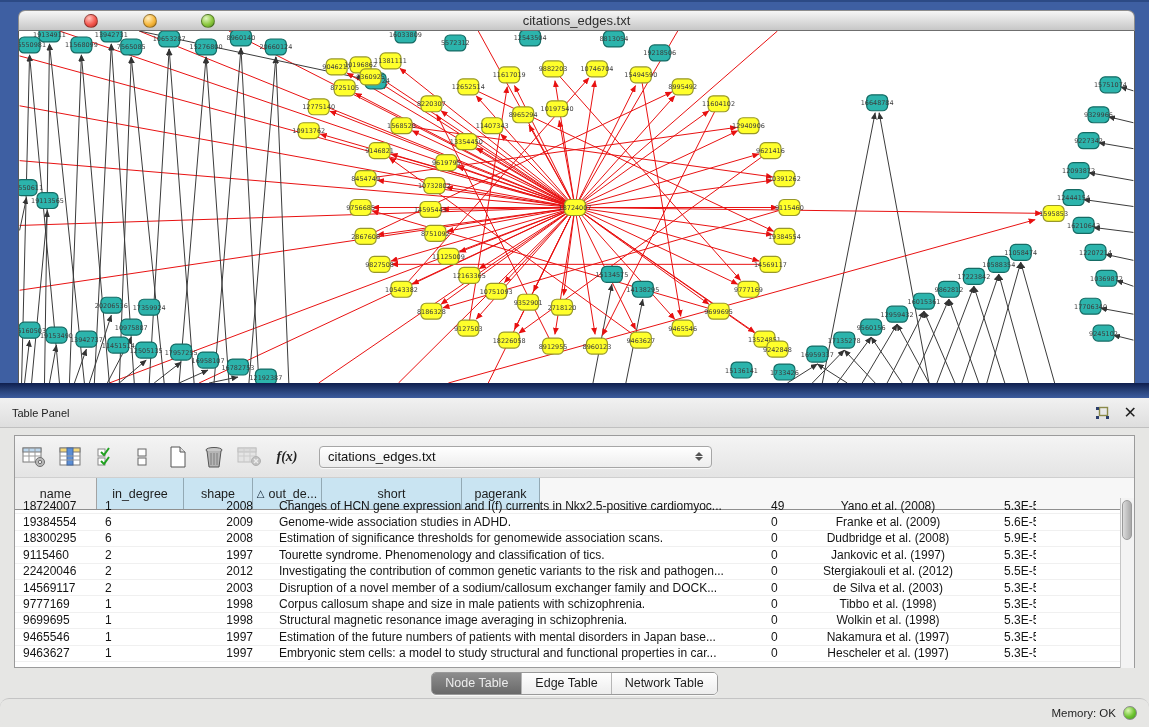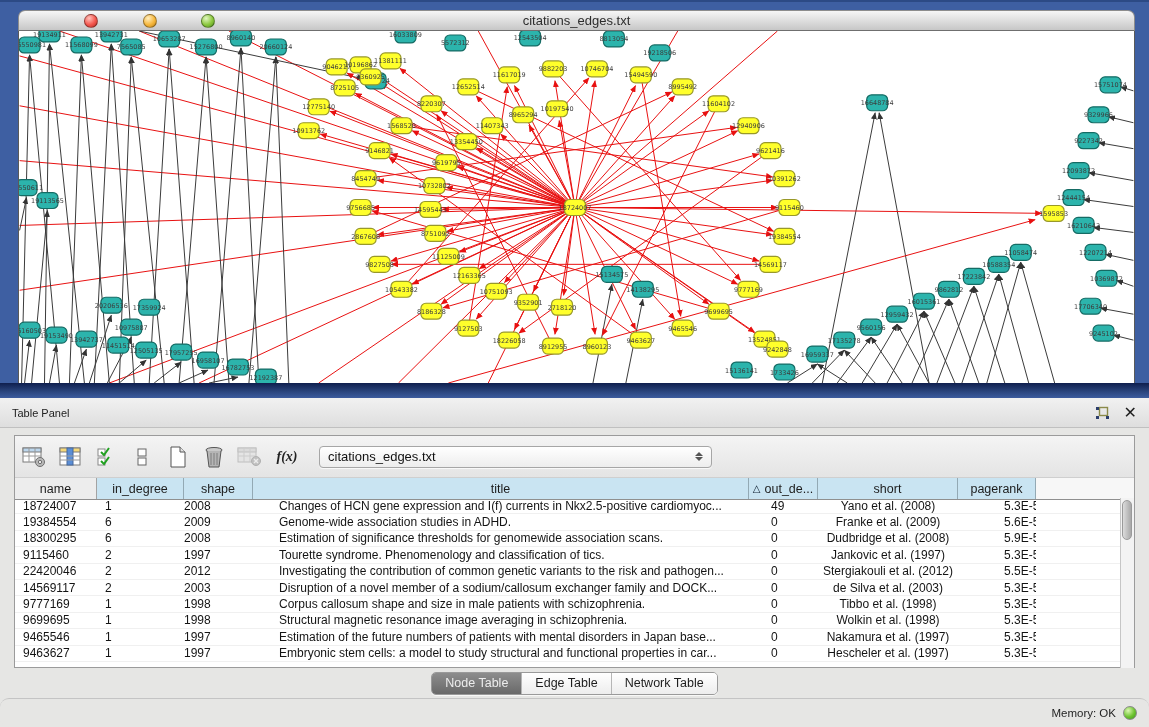--- a/index.html
+++ b/index.html
@@ -46,33 +46,33 @@
   .combo{margin-left:8px;width:393px;height:22px;border:1px solid #a6a6a6;border-radius:4px;
        background:linear-gradient(#ffffff,#ededed);display:flex;align-items:center;
        padding:0 8px;font-size:13px;color:#111;box-sizing:border-box;box-shadow:0 1px 1px rgba(255,255,255,.8);}
   .combo .cspace{flex:1;}
   .combo .arrows{display:flex;flex-direction:column;gap:1px;}
   .combo .arrows i{display:block;width:0;height:0;border-left:4px solid transparent;border-right:4px solid transparent;}
   .combo .arrows .up{border-bottom:4px solid #555;}
   .combo .arrows .dn{border-top:4px solid #555;}
   
   .grid{position:relative;height:190px;}
-  .hdr-row{display:flex;height:22px;border-bottom:1px solid #8f8f8f;box-sizing:border-box;justify-content:flex-end;}
+  .hdr-row{display:flex;height:32px;border-bottom:1px solid #8f8f8f;box-sizing:border-box;justify-content:flex-end;}
   .hcell{background:#c9e4f2;border-right:1px solid #93a9b4;font-size:12.5px;color:#1c1c1c;
        display:flex;align-items:center;justify-content:center;box-sizing:border-box;white-space:nowrap;overflow:hidden;}
   .hcell.gray{background:#ededed;border-right:1px solid #a3a3a3;}
   .hcell .sorttri{font-size:10px;margin-right:4px;color:#123;}
   .hdr-fill{flex:1;background:#f7f7f7;}
   .rows{position:absolute;top:20px;left:0;right:14px;bottom:0;overflow:hidden;}
   .trow{display:flex;height:16.4px;font-size:12px;color:#141414;align-items:center;
        border-bottom:1px solid #f0f0f0;box-sizing:border-box;}
   .tcell{white-space:nowrap;overflow:hidden;box-sizing:border-box;flex:none;}
   .c0{width:82px;padding-left:8px;}
   .c1{width:87px;padding-left:8px;}
-  .c2{width:69px;text-align:left;}
+  .c2{width:69px;text-align:right;}
   .c3{width:496px;padding-left:26px;}
   .c4{width:69px;padding-left:22px;}
   .c5{width:140px;text-align:center;}
   .c6{width:78px;padding-left:46px;}
   .vscroll{position:absolute;top:20px;right:0;bottom:0;width:14px;background:#f3f3f3;
        border-left:1px solid #c6c6c6;box-sizing:border-box;}
   .vthumb{position:absolute;top:2px;left:1px;width:10px;height:40px;border-radius:5px;
        background:linear-gradient(90deg,#dcdcdc,#a8a8a8);border:1px solid #9a9a9a;box-sizing:border-box;}
   
   .tabs-row{height:30px;display:flex;align-items:center;justify-content:center;text-align:center;}
@@ -778,23 +778,20 @@
         <div class="hdr-row" id="hdr-row">
             <div class="hcell gray" style="width: 82px;">
               <span>name</span>
             </div>
             <div class="hcell" style="width: 87px;">
               <span>in_degree</span>
             </div>
             <div class="hcell" style="width: 69px;">
               <span>shape</span>
             </div>
-            <div class="hcell" style="width: 496px;">
-              <span>title</span>
-            </div>
             <div class="hcell" style="width: 69px;">
               <span class="sorttri">△</span>
               <span>out_de...</span>
             </div>
             <div class="hcell" style="width: 140px;">
               <span>short</span>
             </div>
             <div class="hcell" style="width: 78px;">
               <span>pagerank</span>
             </div>

